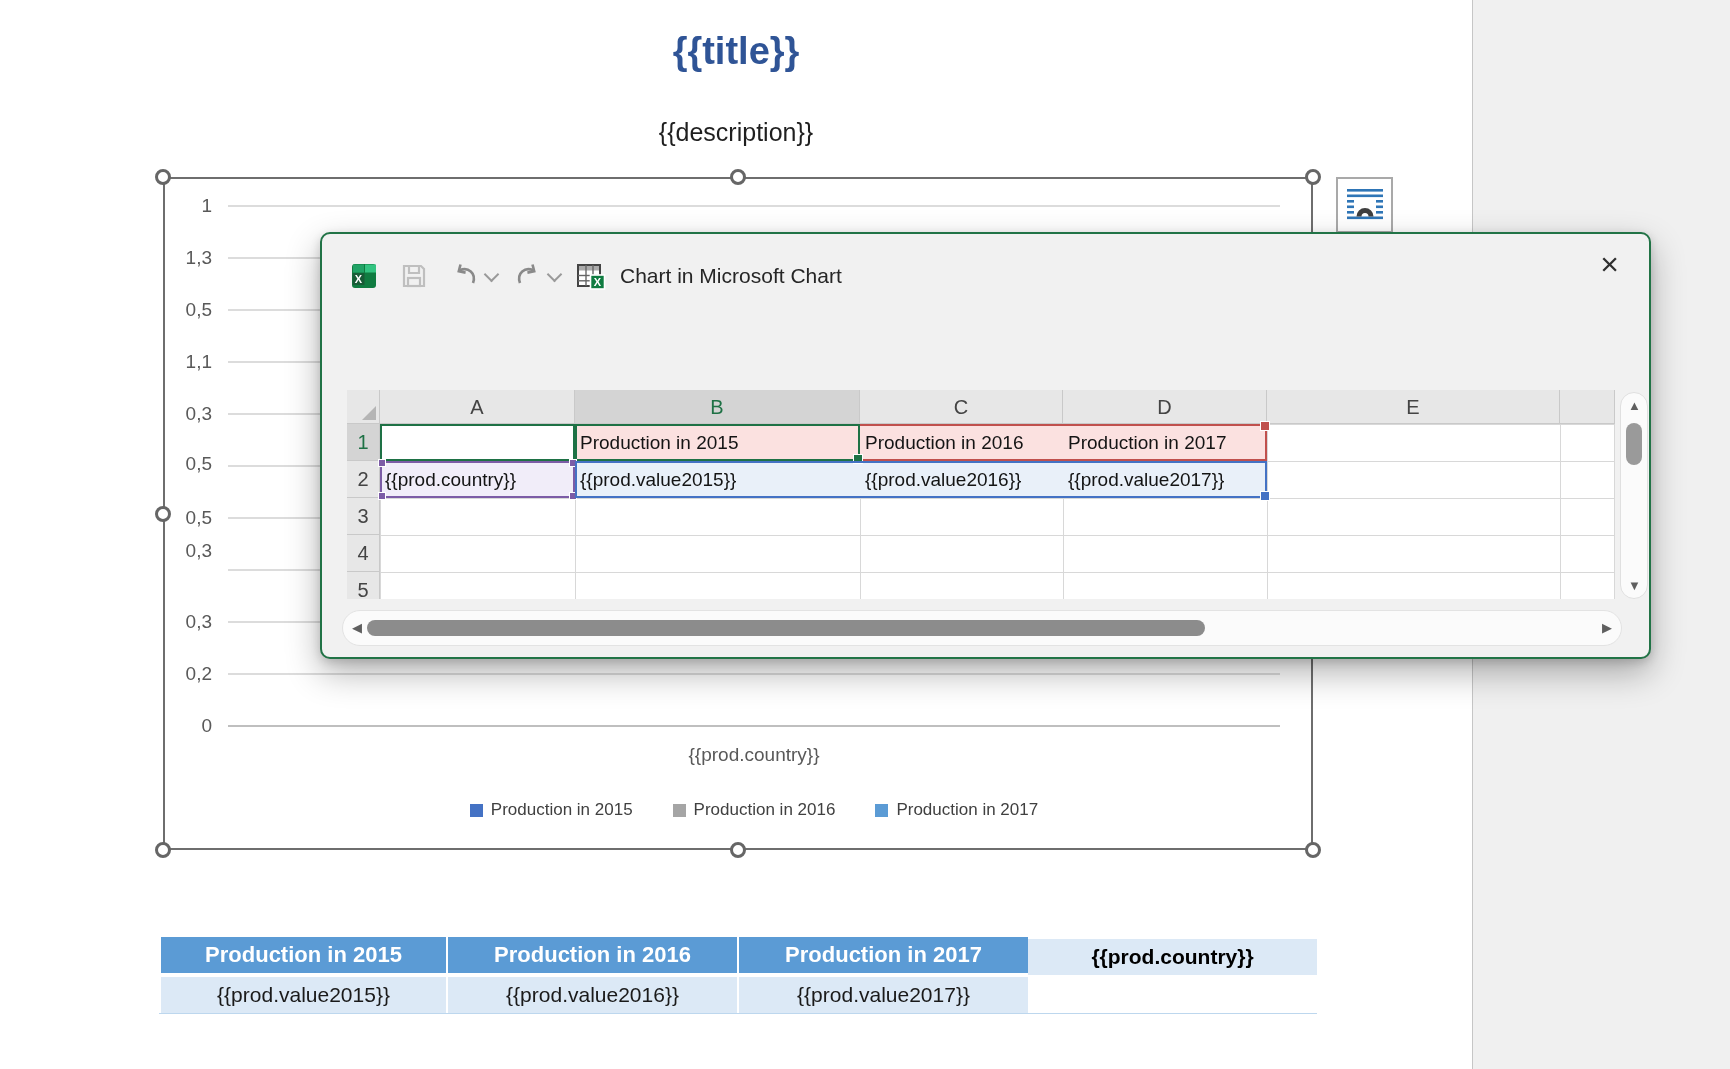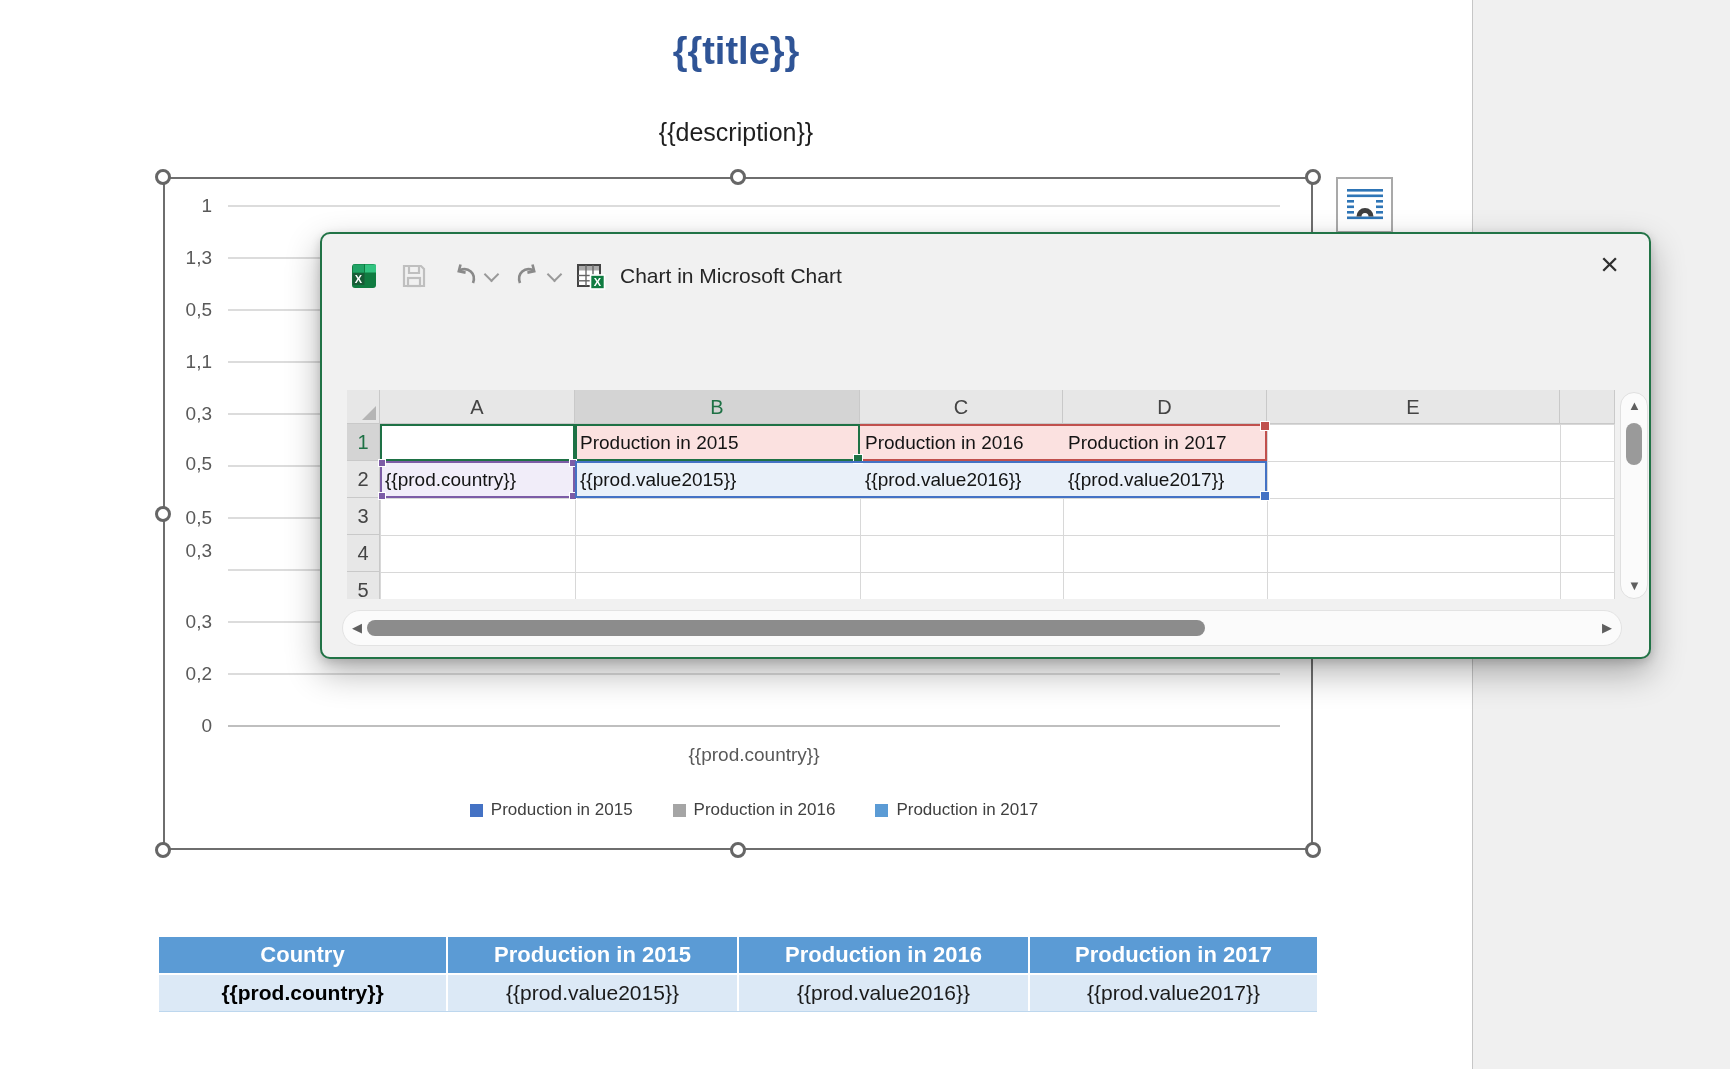--- a/index.html
+++ b/index.html
@@ -286,21 +286,20 @@
     </div>
 
     <div class="hscroll">
       <span class="sarrow" style="left:9px;top:10px">◀</span>
       <div class="hthumb"></div>
       <span class="sarrow" style="right:9px;top:10px">▶</span>
     </div>
   </div>
 
   <div class="doctable">
-    <div class="th first" style="background-color: rgb(91, 155, 213);">Country</div>
     <div class="th" style="background-color: rgb(91, 155, 213);">Production in 2015</div>
     <div class="th" style="background-color: rgb(91, 155, 213);">Production in 2016</div>
     <div class="th" style="background-color: rgb(91, 155, 213);">Production in 2017</div>
     <div class="td first bold" style="background-color: rgb(220, 233, 246);">{{prod.country}}</div>
     <div class="td" style="background-color: rgb(220, 233, 246);">{{prod.value2015}}</div>
     <div class="td" style="background-color: rgb(220, 233, 246);">{{prod.value2016}}</div>
     <div class="td" style="background-color: rgb(220, 233, 246);">{{prod.value2017}}</div>
   </div>
 
 </div>

